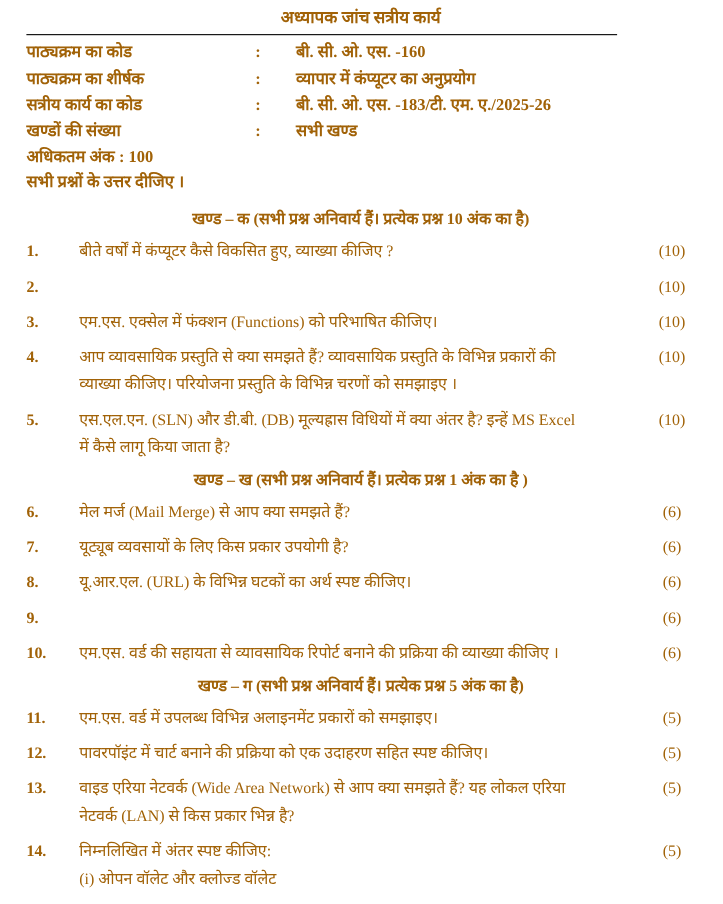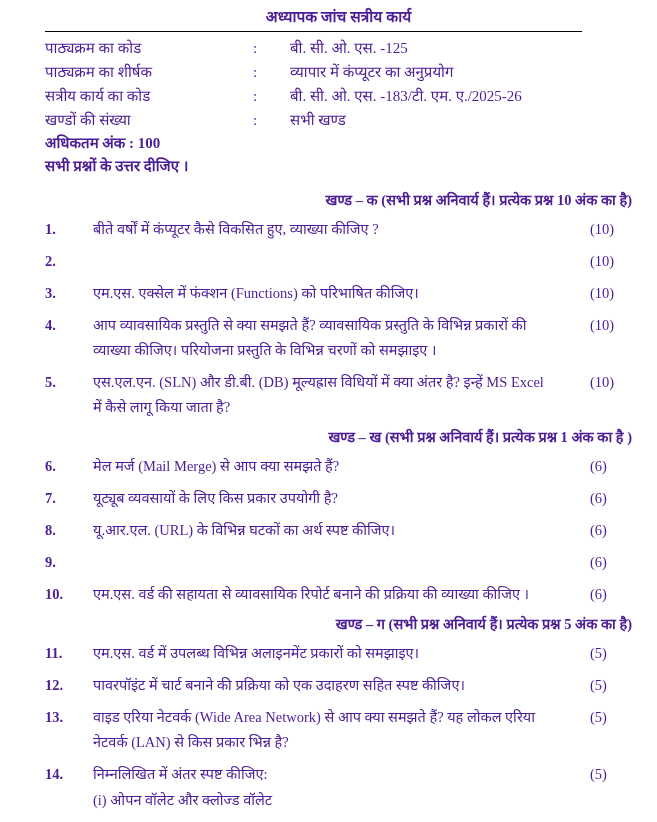--- a/index.html
+++ b/index.html
@@ -5,61 +5,61 @@
   html, body {
     margin: 0;
     padding: 0;
     background: #ffffff;
   }
   .page {
     position: relative;
     width: 657px;
     height: 822px;
     background: #ffffff;
-    color: #4c1d95;
+    color: #a16207;
     font-family: "Liberation Serif", "DejaVu Serif", serif;
     box-sizing: border-box;
-    padding: 6px 25px 10px 45px;
+    padding: 6px 25px 10px 24px;
     overflow: hidden;
   }
   .title {
     text-align: center;
     font-weight: bold;
     font-size: 15.5px;
     line-height: 22px;
   }
   .rule {
     border-top: 1.6px solid #000000;
     margin: 3px 0 4px 0;
     width: 537px;
   }
   .meta-row {
     display: flex;
-    font-weight: normal;
+    font-weight: bold;
     font-size: 15px;
     line-height: 24px;
   }
   .meta-label { width: 208px; }
   .meta-sep   { width: 37px; }
   .meta-value { flex: 1; }
   .max-marks {
     text-align: left;
     font-weight: bold;
     font-size: 15px;
     line-height: 23px;
     padding-right: 2px;
   }
   .instruction {
     font-weight: bold;
     font-size: 15px;
     line-height: 23px;
     margin-bottom: 12px;
   }
   .section-heading {
-    text-align: right;
+    text-align: center;
     font-weight: bold;
     font-size: 14.5px;
     line-height: 21px;
     margin: 2px 0 6px 0;
   }
   .q {
     display: flex;
     align-items: flex-start;
     font-size: 14.5px;
     line-height: 25px;
@@ -71,36 +71,36 @@
     flex: none;
   }
   .qbody {
     flex: 1;
     max-width: 462px;
   }
   .qmarks {
     flex: none;
     margin-left: auto;
     width: 42px;
-    text-align: left;
+    text-align: center;
   }
   .sub-line { line-height: 26px; }
 </style>
 </head>
 <body>
 
 <div class="page">
 
   <div class="title">अध्यापक जांच सत्रीय कार्य</div>
   <div class="rule"></div>
 
   <div class="meta-row">
     <span class="meta-label">पाठ्यक्रम का कोड</span>
     <span class="meta-sep">:</span>
-    <span class="meta-value">बी. सी. ओ. एस. -125</span>
+    <span class="meta-value">बी. सी. ओ. एस. -160</span>
   </div>
   <div class="meta-row">
     <span class="meta-label">पाठ्यक्रम का शीर्षक</span>
     <span class="meta-sep">:</span>
     <span class="meta-value">व्यापार में कंप्यूटर का अनुप्रयोग</span>
   </div>
   <div class="meta-row">
     <span class="meta-label">सत्रीय कार्य का कोड</span>
     <span class="meta-sep">:</span>
     <span class="meta-value">बी. सी. ओ. एस. -183/टी. एम. ए./2025-26</span>

